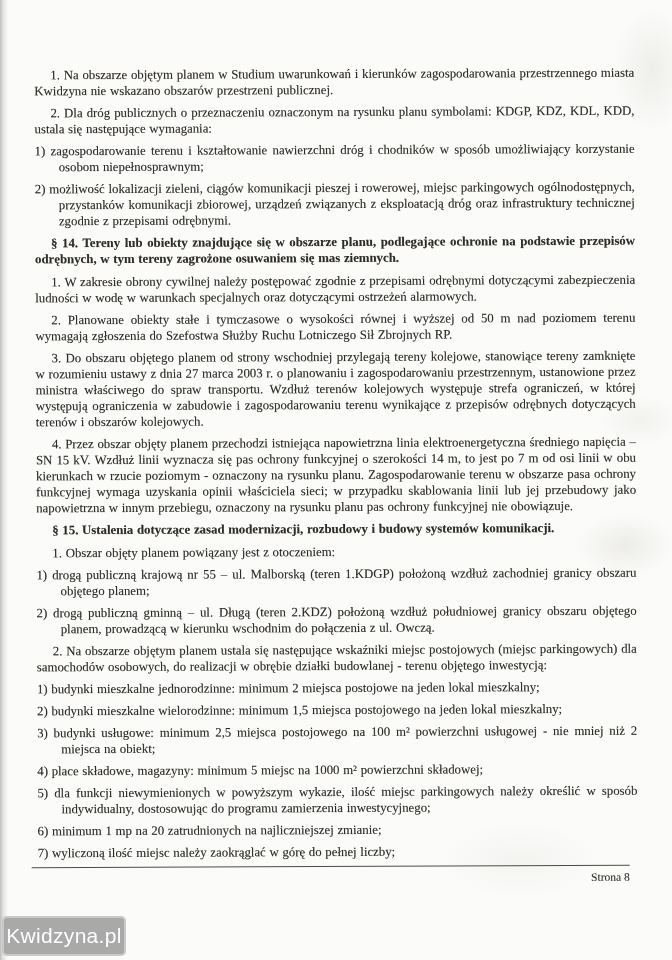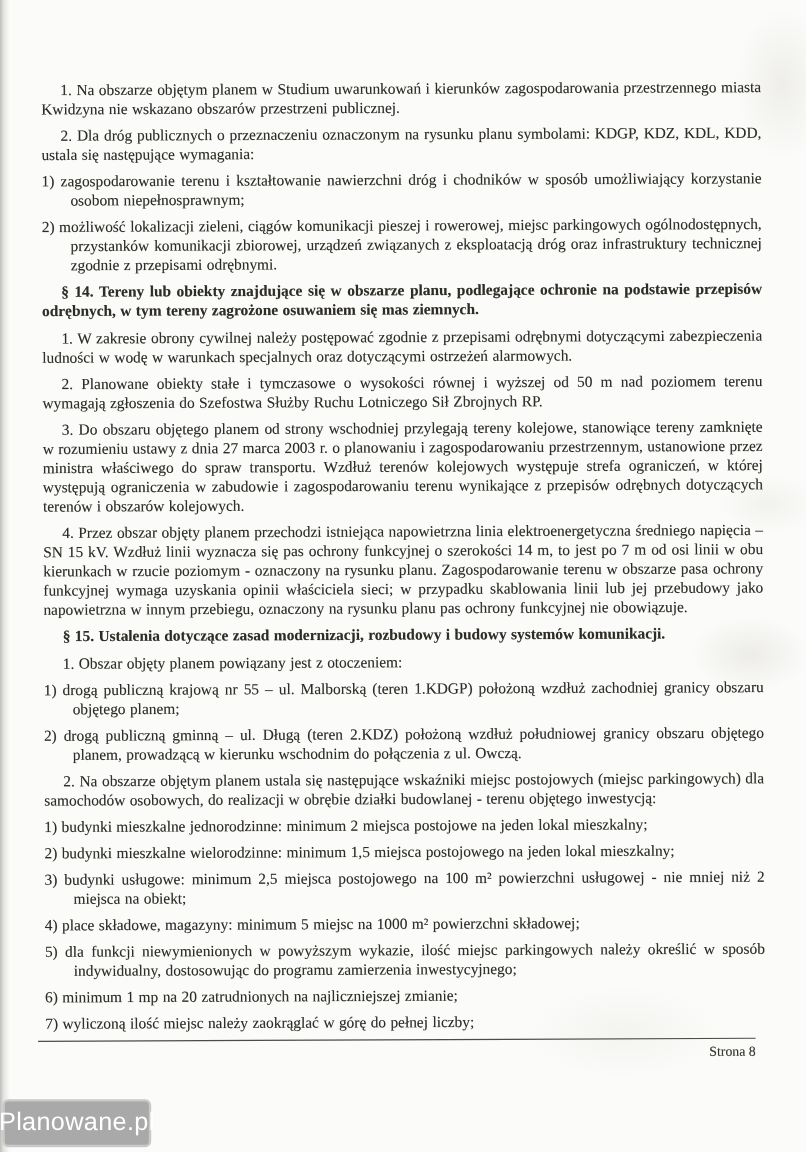--- a/index.html
+++ b/index.html
@@ -102,13 +102,13 @@
   <p class="li">3) budynki usługowe: minimum 2,5 miejsca postojowego na 100 m² powierzchni usługowej - nie mniej niż 2 miejsca na obiekt;</p>
   <p class="li">4) place składowe, magazyny: minimum 5 miejsc na 1000 m² powierzchni składowej;</p>
   <p class="li">5) dla funkcji niewymienionych w powyższym wykazie, ilość miejsc parkingowych należy określić w sposób indywidualny, dostosowując do programu zamierzenia inwestycyjnego;</p>
   <p class="li">6) minimum 1 mp na 20 zatrudnionych na najliczniejszej zmianie;</p>
   <p class="li">7) wyliczoną ilość miejsc należy zaokrąglać w górę do pełnej liczby;</p>
 
   <div class="footer-rule"></div>
   <div class="page-num">Strona 8</div>
 </div>
 
-<div class="watermark">Planowane.pl</div>
+<div class="watermark">Kwidzyna.pl</div>
 
 </body></html>

